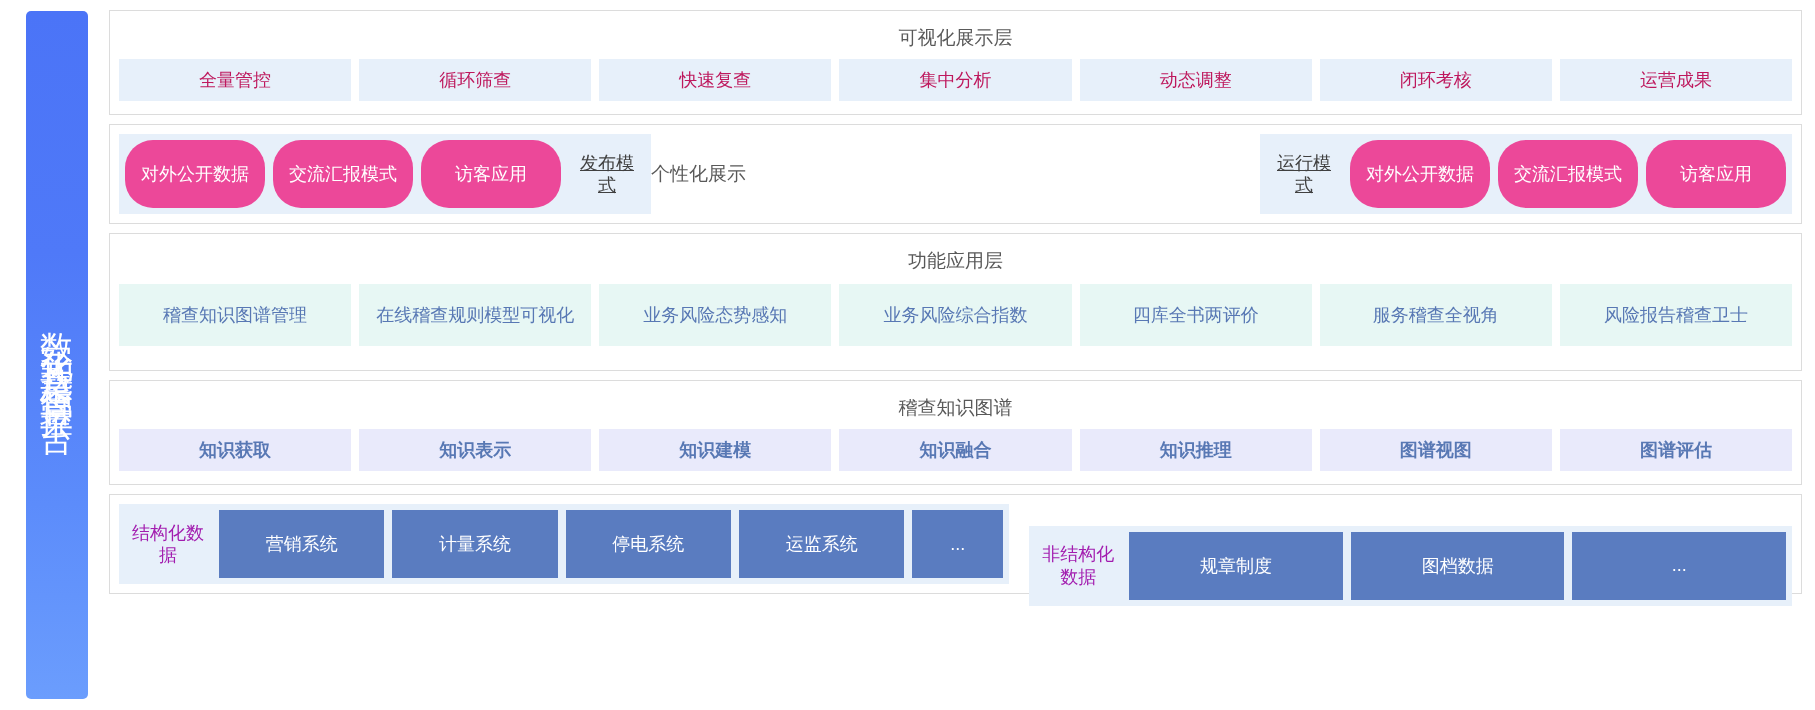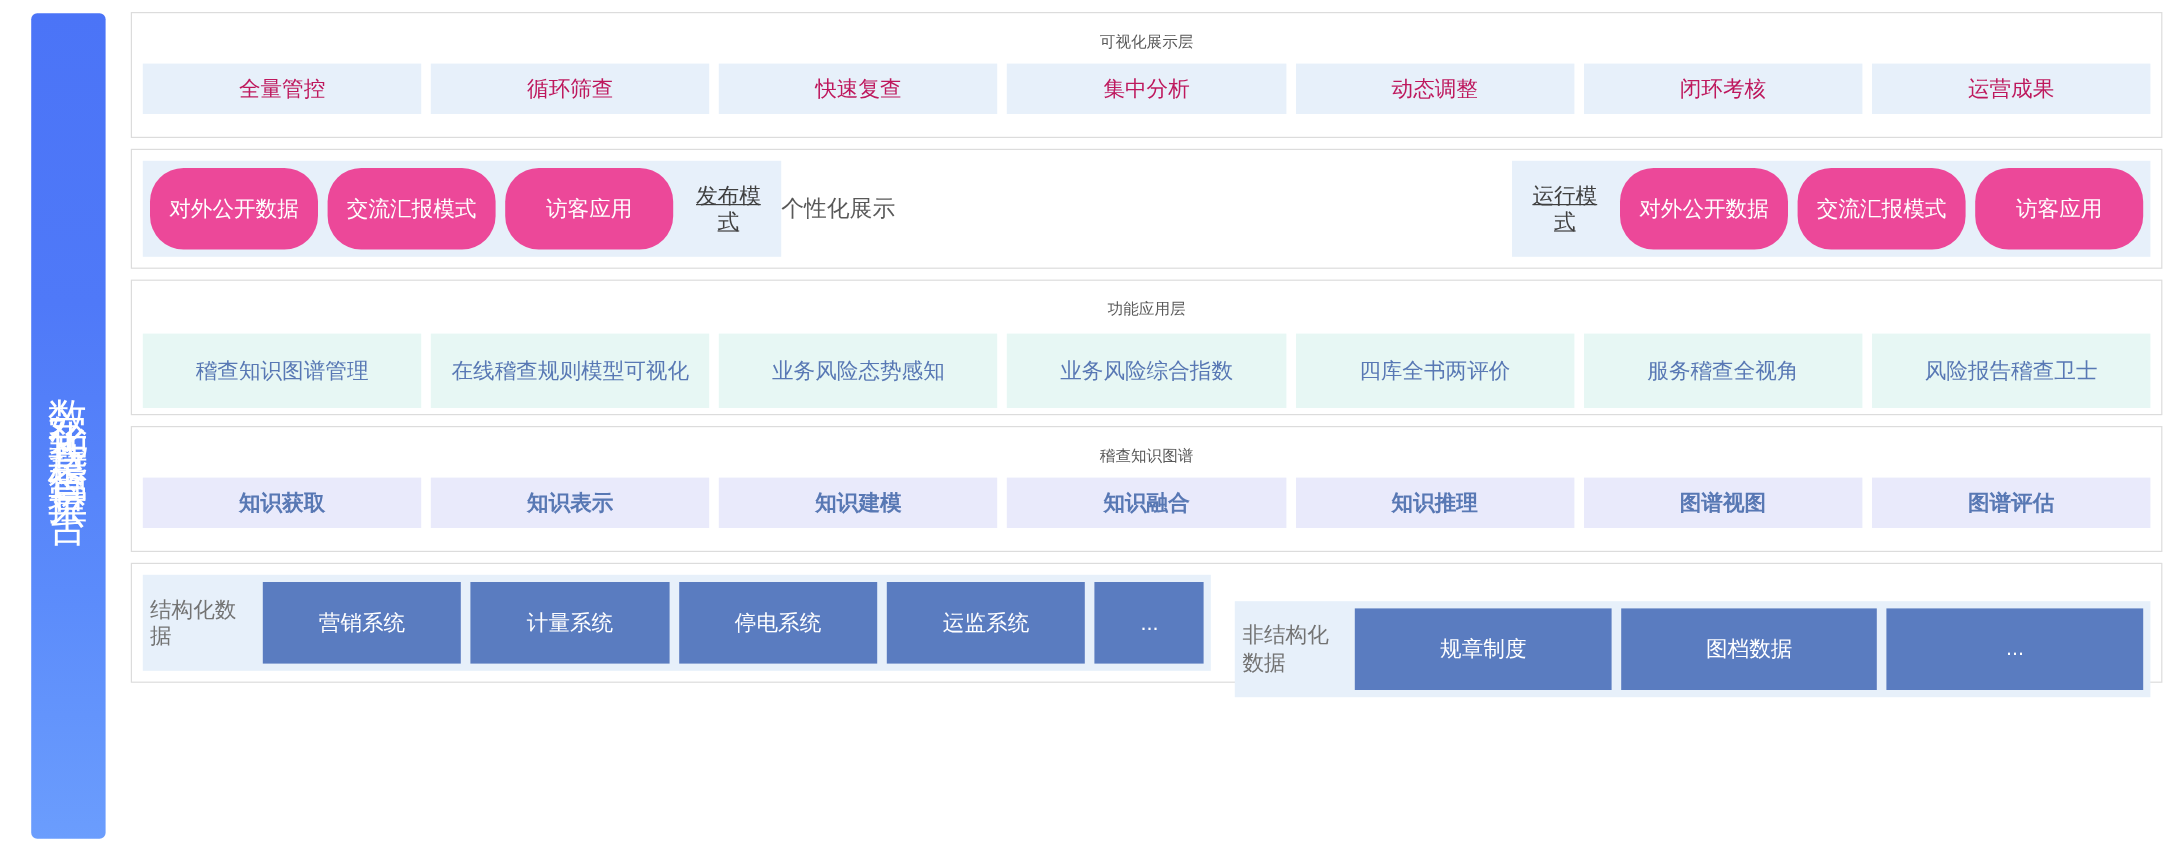--- a/index.html
+++ b/index.html
@@ -58,21 +58,21 @@
     border: 1px solid #dcdcdc;
     background: #ffffff;
     box-sizing: border-box;
     position: relative;
   }
   .layer + .layer { margin-top: 9px; }
 
   .layer-title {
     text-align: center;
     color: #595959;
-    font-size: 13px;
+    font-size: 19px;
     line-height: 1;
     padding-top: 17px;
   }
 
   .row {
     display: flex;
     gap: 8px;
     padding: 0 9px;
   }
 
@@ -135,21 +135,21 @@
     text-decoration: underline;
   }
   .person-title {
     flex: 1;
     text-align: left;
     color: #595959;
     font-size: 19px;
   }
 
   
-  .layer-func { height: 113px; }
+  .layer-func { height: 138px; }
   .layer-func .row { margin-top: 14px; }
   .cell-func {
     height: 62px;
     background: #e7f7f4;
     color: #5878b4;
   }
 
   
   .layer-kg { height: 105px; }
   .layer-kg .row { margin-top: 12px; font-weight: bold; }
@@ -174,22 +174,22 @@
     align-items: center;
     box-sizing: border-box;
     padding: 0 6px;
     gap: 8px;
   }
   .group-structured   { flex: 1.17; }
   .group-unstructured { flex: 1; margin-top: 43px; }
   .data-label {
     width: 86px;
     min-width: 86px;
-    text-align: left;
-    color: #737373;
+    text-align: center;
+    color: #a21caf;
     font-size: 18px;
     line-height: 1.25;
   }
   .data-box {
     flex: 1;
     height: 68px;
     background: #5a7cc0;
     color: #ffffff;
     display: flex;
     align-items: center;

